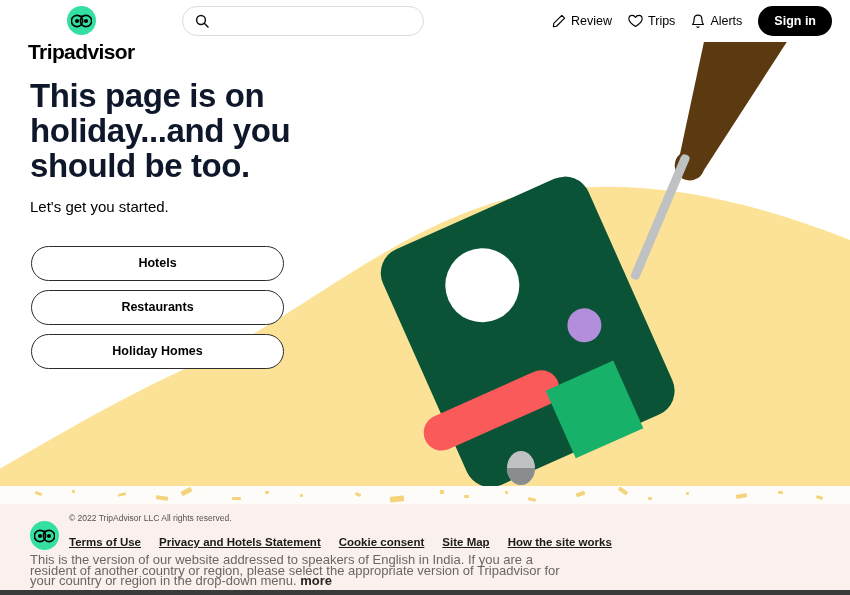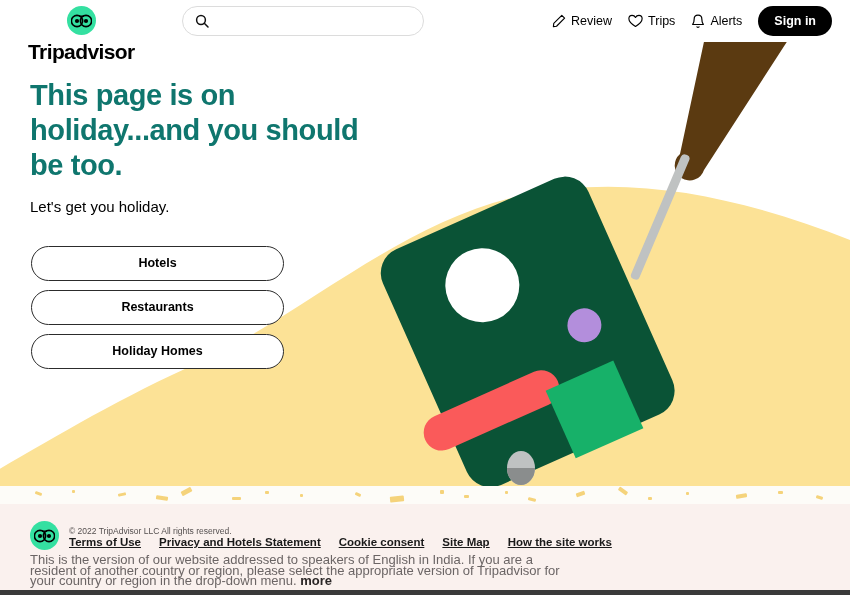--- a/index.html
+++ b/index.html
@@ -108,24 +108,24 @@
   }
 
   
   #hero {
     position: absolute;
     left: 30px; top: 78px;
     width: 330px;
     z-index: 20;
   }
   #hero h1 {
-    font-size: 29px;
+    font-size: 33px;
     line-height: 35px;
     font-weight: bold;
-    color: #0f766e;
+    color: #0f172a;
     letter-spacing: -0.4px;
   }
   #hero .sub {
     margin-top: 15px;
     font-size: 15px;
     color: #000000;
   }
 
   #cta-list {
     position: absolute;
@@ -182,21 +182,21 @@
   .footer-logo {
     position: absolute;
     left: 30px; top: 17px;
     width: 29px; height: 29px;
     border-radius: 50%;
     background: #34E0A1;
     display: flex; align-items: center; justify-content: center;
   }
   .footer-copy {
     position: absolute;
-    left: 69px; top: 22px;
+    left: 69px; top: 9px;
     font-size: 8.5px;
     color: #555050;
   }
   .footer-links {
     position: absolute;
     left: 69px; top: 32px;
     display: flex; gap: 18px;
   }
   .footer-links a {
     font-size: 11.5px;
@@ -312,21 +312,21 @@
         </svg>
         <span>Alerts</span>
       </div>
 
       <button class="signin-btn">Sign in</button>
     </div>
   </div>
 
   <div id="hero">
     <h1>This page is on holiday...and you should be too.</h1>
-    <div class="sub">Let's get you holiday.</div>
+    <div class="sub">Let's get you started.</div>
   </div>
 
   <div id="cta-list">
     <button class="cta-btn">Hotels</button>
     <button class="cta-btn">Restaurants</button>
     <button class="cta-btn">Holiday Homes</button>
   </div>
 
   <div id="footer">
 

